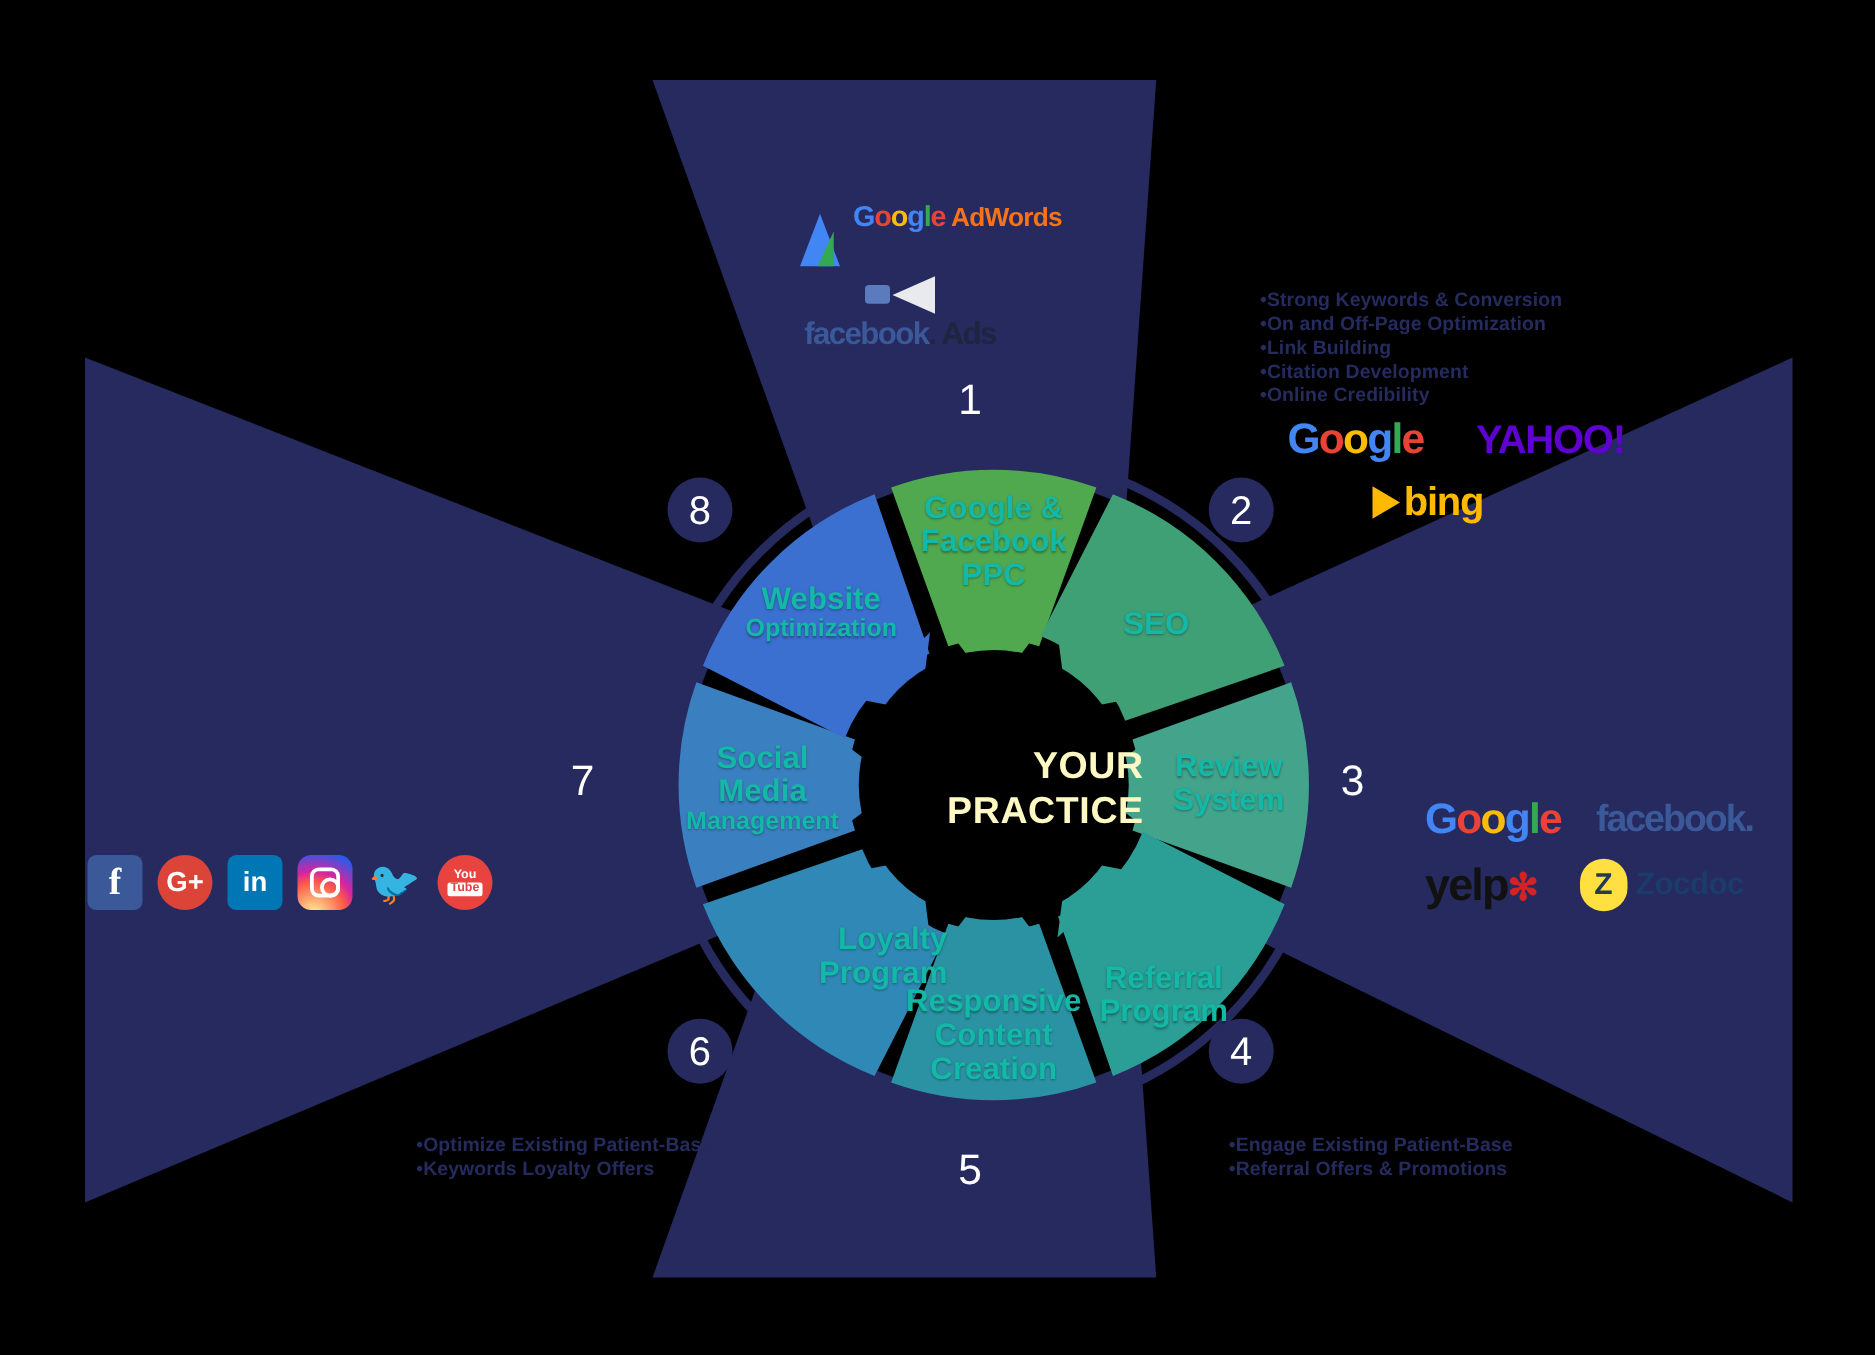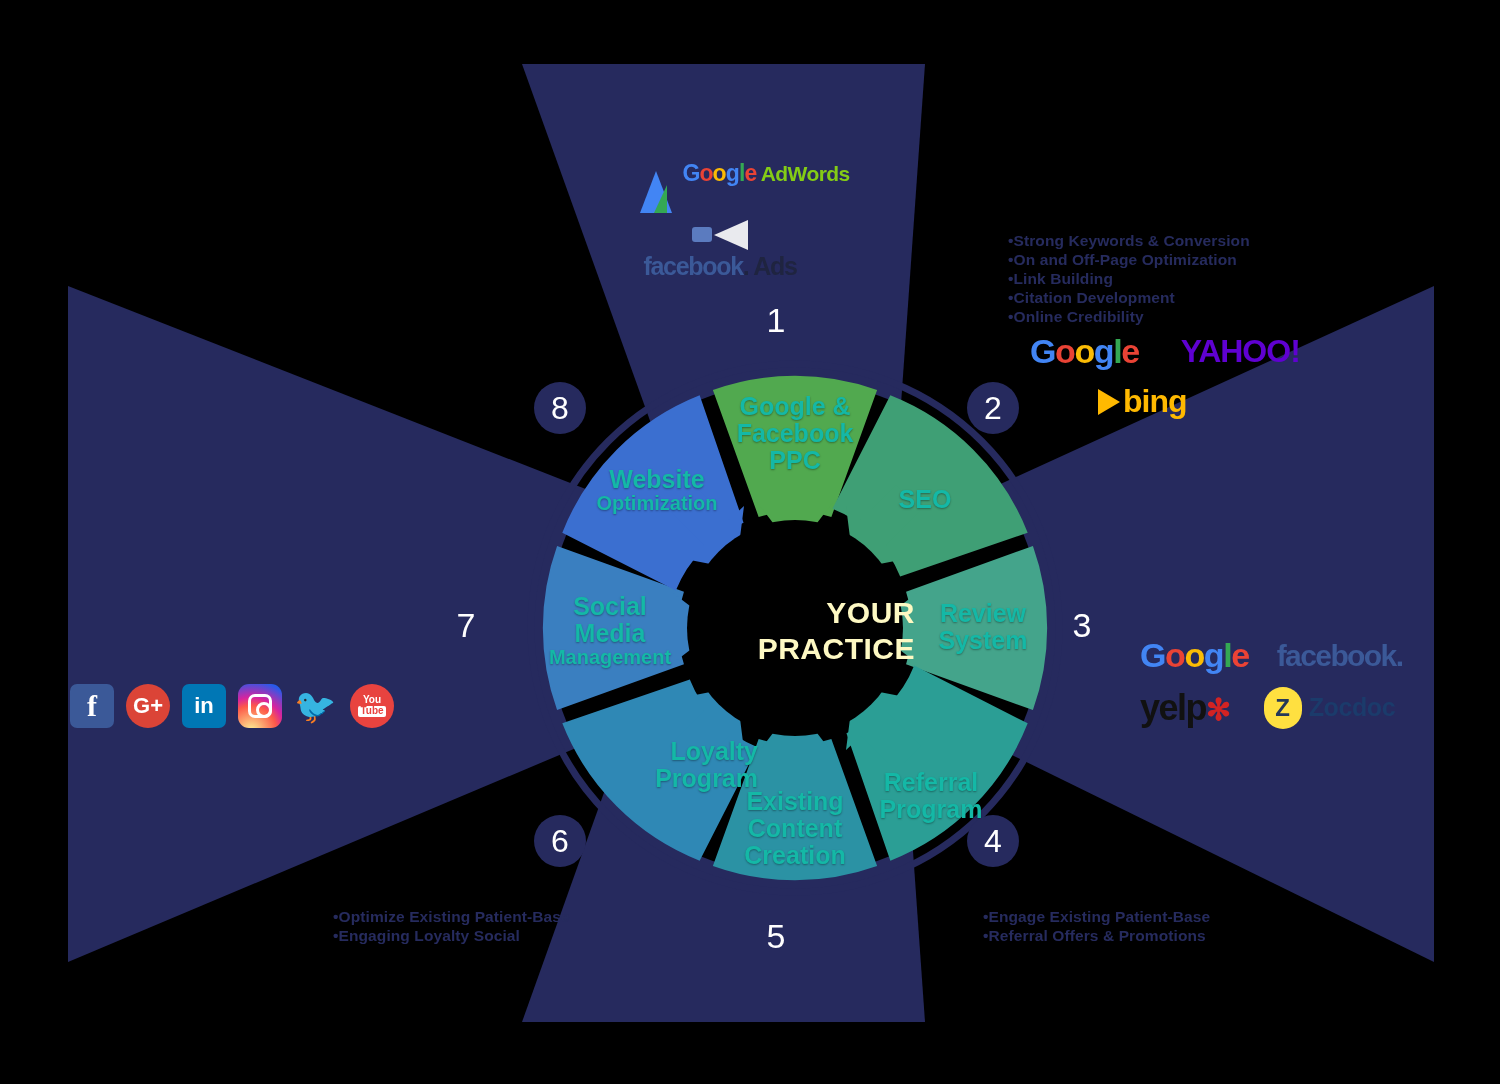--- a/index.html
+++ b/index.html
@@ -98,21 +98,21 @@
     border-bottom:42px solid #4285F4;
     position:relative; margin-right:6px; transform:translateY(11px);
   }
   .aw-tri:after{
     content:""; position:absolute; left:-2px; top:14px;
     width:0;height:0;border-left:13px solid transparent;border-right:0 solid transparent;
     border-bottom:28px solid #34A853;
   }
   .aw-txt { display:inline-block; vertical-align:top; text-align:left; }
   .aw-txt .w1 { font-size:23px; font-weight:bold; letter-spacing:-.9px; }
-  .aw-txt .w2 { font-size:21px; font-weight:600; color:#84cc16; letter-spacing:-.6px; }
+  .aw-txt .w2 { font-size:21px; font-weight:600; color:#f97316; letter-spacing:-.6px; }
 
   .fbads { white-space:nowrap; text-align:center; }
   .mega {
     display:block; margin:0 auto 2px; width:56px; height:30px;
     position:relative;
   }
   .mega .horn {
     position:absolute; right:0; top:0;
     width:0;height:0;
     border-top:15px solid transparent; border-bottom:15px solid transparent;
@@ -224,21 +224,21 @@
     <span class="lg">Review</span>
     <span class="lg">System</span>
   </div>
 
   <div class="seg-label" style="left:856px; top:769px; width:150px;">
     <span class="lg">Referral</span>
     <span class="lg">Program</span>
   </div>
 
   <div class="seg-label" style="left:680px; top:788px; width:230px;">
-    <span class="lg">Existing</span>
+    <span class="lg">Responsive</span>
     <span class="lg">Content</span>
     <span class="lg">Creation</span>
   </div>
 
   <div class="seg-label" style="left:598px; top:738px; width:160px;text-align:right;">
     <span class="lg">Loyalty</span>
     <span class="lg">Program</span>
   </div>
 
   <div class="seg-label" style="left:520px; top:593px; width:180px;">
@@ -271,21 +271,21 @@
     <div>•Strong Keywords &amp; Conversion</div>
     <div>•On and Off-Page Optimization</div>
     <div>•Link Building</div>
     <div>•Citation Development</div>
     <div>•Online Credibility</div>
   </div>
 
 
   <div class="bullets" style="left:333px; top:908px;">
     <div>•Optimize Existing Patient-Base</div>
-    <div>•Engaging Loyalty Social</div>
+    <div>•Keywords Loyalty Offers</div>
   </div>
 
   <div class="bullets" style="left:983px; top:908px;">
     <div>•Engage Existing Patient-Base</div>
     <div>•Referral Offers &amp; Promotions</div>
   </div>
 
   <div class="logos" style="left:640px; top:160px; width:180px;">
     <div class="adwords">
       <span class="aw-tri"></span>

